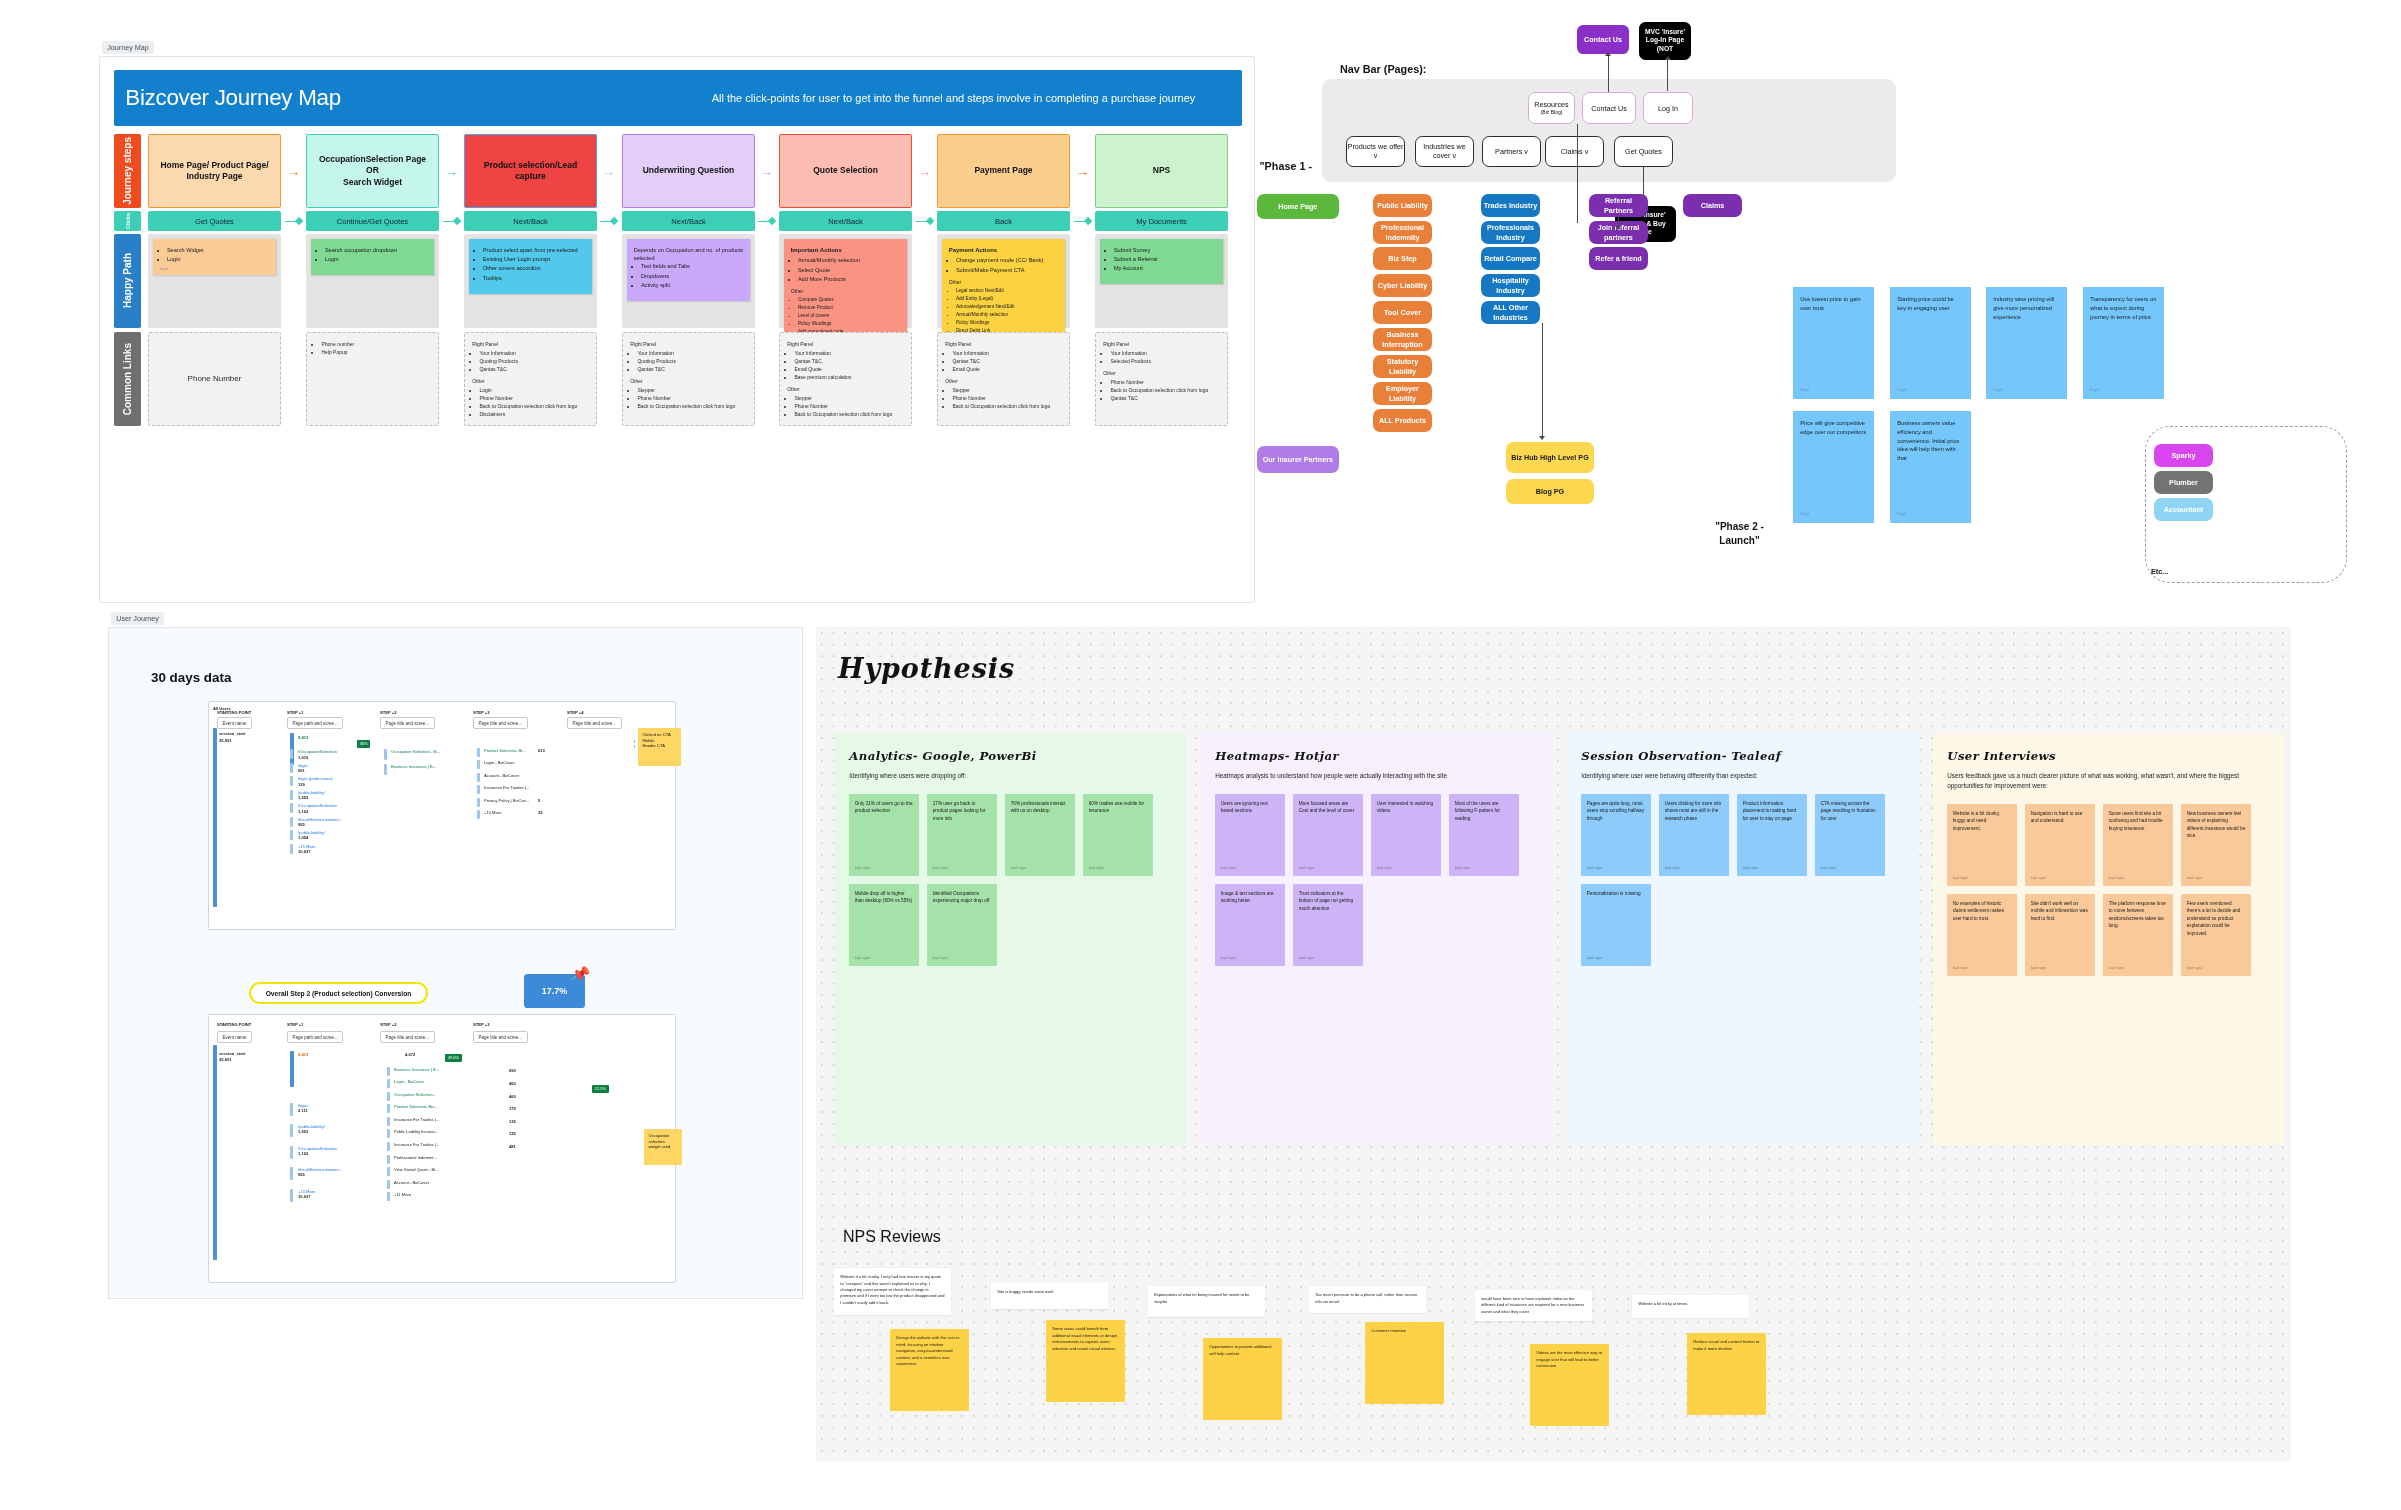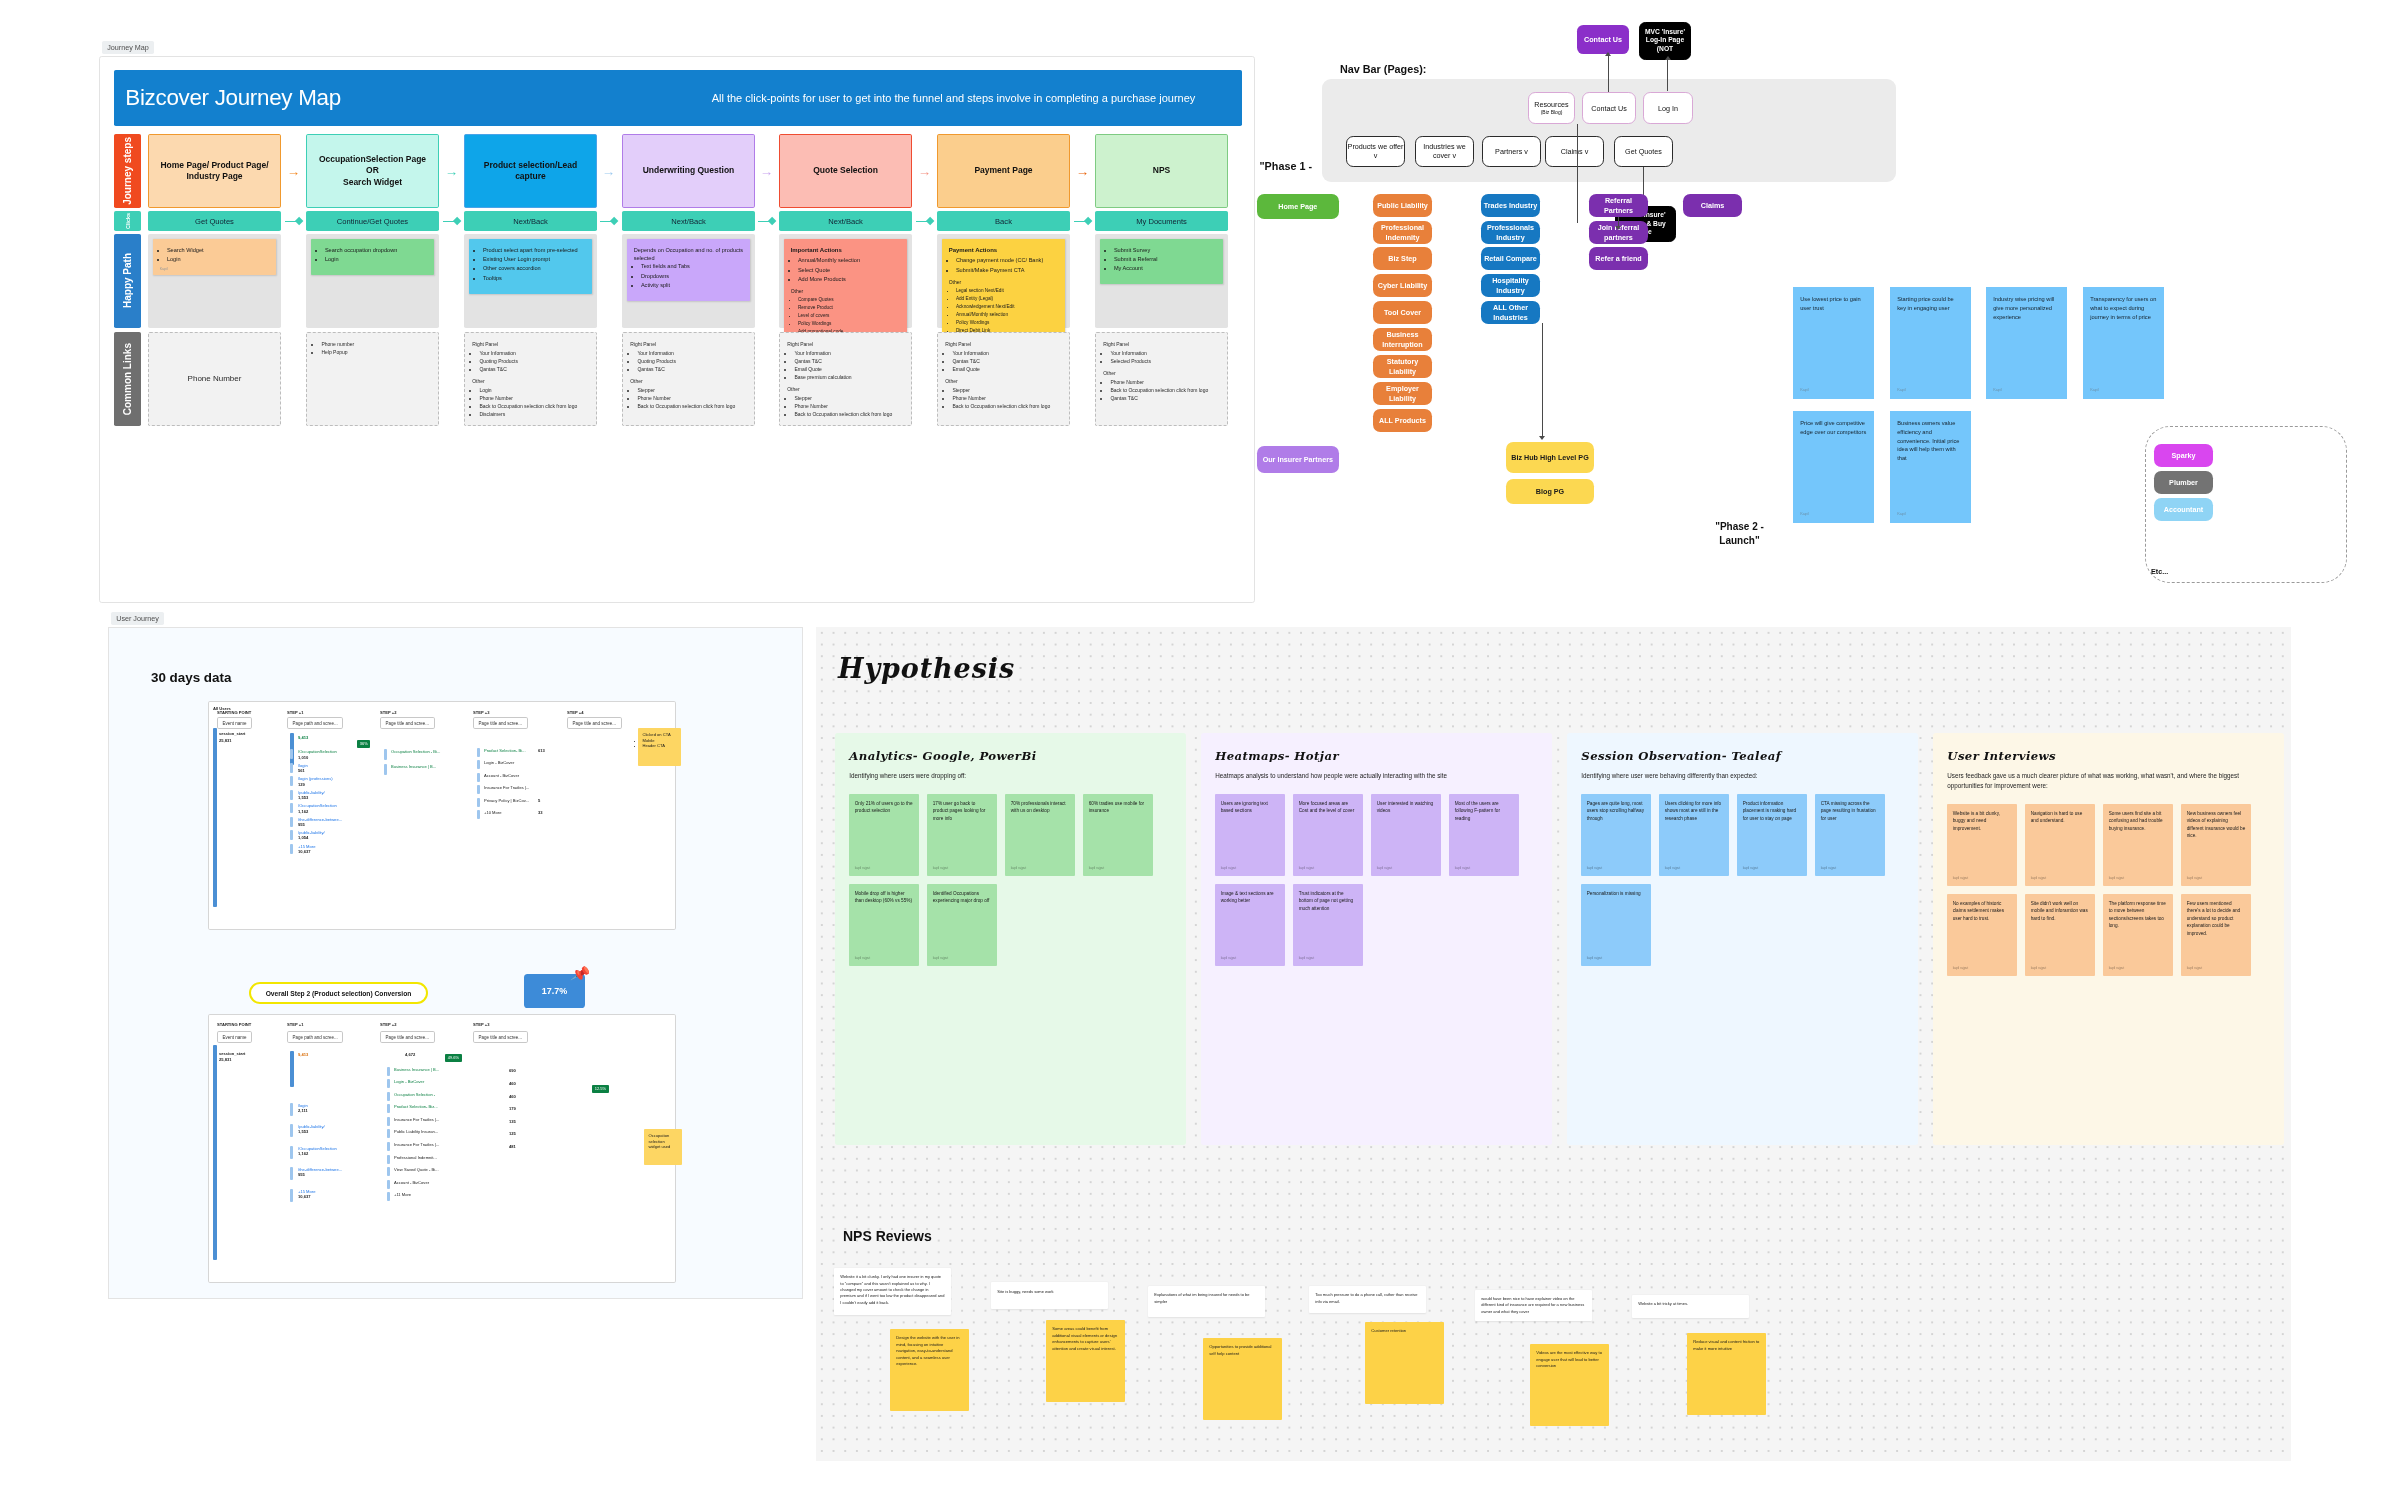--- a/index.html
+++ b/index.html
@@ -266,21 +266,21 @@
   #panel-heatmaps { left: 1201px; width: 351px; height: 412px; background: #f6f0ff; }
   #panel-heatmaps .hyp-note { background: #cdb4f6; }
   #panel-session { left: 1567px; width: 351px; height: 412px; background: #eef7ff; }
   #panel-session .hyp-note { background: #8dcbfa; }
   #panel-interviews { left: 1933px; width: 351px; height: 412px; background: #fdf7e7; }
   #panel-interviews .hyp-note { background: #fac99a; }
 
   
   #nps-title {
     position: absolute; left: 843px; top: 1228px;
-    font-size: 14px; font-weight: bold; color: #111;
+    font-size: 16px; font-weight: normal; color: #111;
   }
   #nps-row { position: absolute; left: 834px; top: 1268px; width: 1434px; }
   .nps-item { position: absolute; }
   .nps-white {
     background: #fff; border-radius: 0.9px; padding: 6.3px 6.3px;
     font-size: 4px; line-height: 1.6; color: #1a1a1a;
     box-shadow: 0 0.9px 1.8px rgba(0,0,0,0.08);
   }
   .nps-yellow {
     background: #fdd247; border-radius: 0.9px; padding: 6.3px 6.3px;
@@ -308,21 +308,21 @@
     </div>
   <div class="row-label" id="lbl-common">
       <span>Common Links</span>
     </div>
 
   <div id="jm-body">
       <div class="step-box" style="left: 48px; background: rgb(252, 217, 175); border-color: rgb(240, 153, 46);">Home Page/ Product Page/ Industry Page</div>
       <div class="arrow-h" style="left: 182px; color: rgb(242, 134, 30);">→</div>
       <div class="step-box" style="left: 206px; background: rgb(196, 246, 236); border-color: rgb(61, 207, 182);">OccupationSelection Page<br>OR<br>Search Widget</div>
       <div class="arrow-h" style="left: 340px; color: rgb(61, 207, 182);">→</div>
-      <div class="step-box" style="left: 364px; background: #0ea5e9; border-color: rgb(73, 163, 232);">Product selection/Lead capture</div>
+      <div class="step-box" style="left: 364px; background: #ef4444; border-color: rgb(73, 163, 232);">Product selection/Lead capture</div>
       <div class="arrow-h" style="left: 497px; color: rgb(156, 201, 239);">→</div>
       <div class="step-box" style="left: 522px; background: rgb(227, 206, 250); border-color: rgb(176, 124, 232);">Underwriting Question</div>
       <div class="arrow-h" style="left: 655px; color: rgb(201, 165, 239);">→</div>
       <div class="step-box" style="left: 679px; background: rgb(252, 189, 180); border-color: rgb(239, 76, 49);">Quote Selection</div>
       <div class="arrow-h" style="left: 813px; color: rgb(244, 147, 131);">→</div>
       <div class="step-box" style="left: 837px; background: rgb(251, 206, 141); border-color: rgb(240, 153, 46);">Payment Page</div>
       <div class="arrow-h" style="left: 971px; color: rgb(232, 98, 11);">→</div>
       <div class="step-box" style="left: 995px; background: rgb(205, 242, 206); border-color: rgb(126, 203, 130);">NPS</div>
       <div class="click-box" style="left: 48px;">Get Quotes</div>
       <div class="click-arrow" style="left: 182px;">

